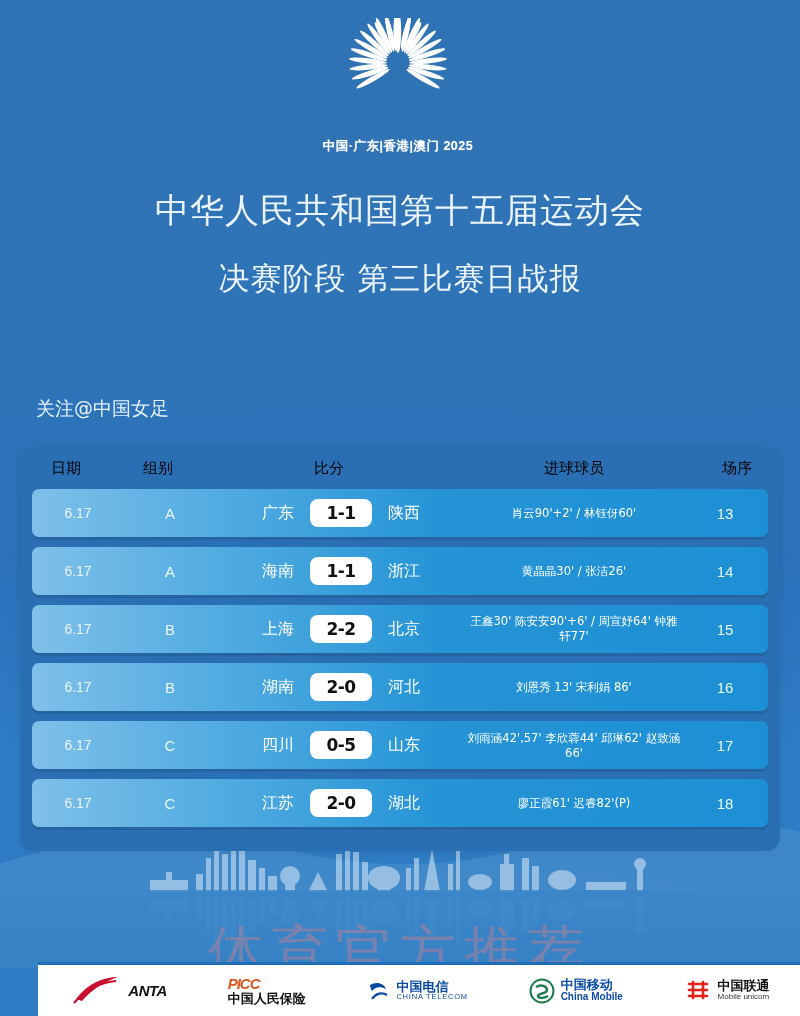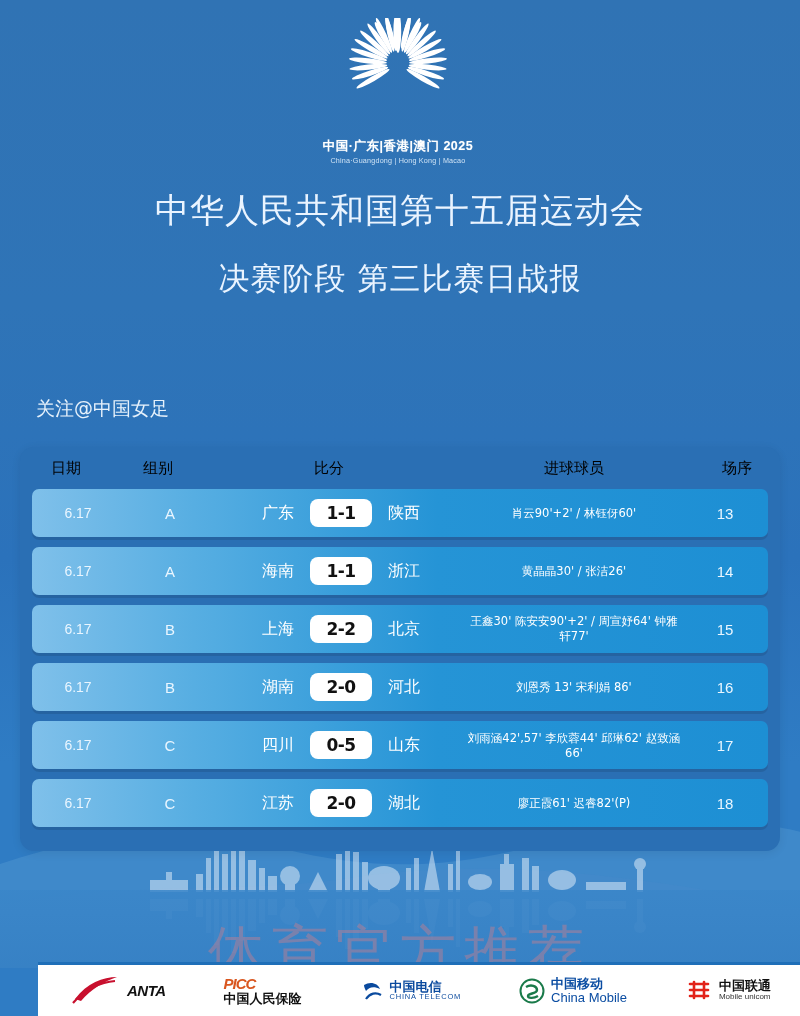--- a/index.html
+++ b/index.html
@@ -87,21 +87,21 @@
     display:flex; align-items:center; justify-content:space-around;
     border-top:3px solid #1f6fb8;
     margin-left:38px;
   }
   .sp{ display:flex; align-items:center; gap:6px; }
   .sp-txt{ display:flex; flex-direction:column; line-height:1.05; }
   .sp-cn{ font-size:13px; font-weight:bold; color:#111; font-family:"DejaVu Sans",sans-serif; }
   .anta-w{ font-size:15px; font-weight:bold; font-style:italic; color:#111; letter-spacing:-.5px;}
   .picc-w{ font-size:15px; font-weight:bold; color:#d9561f; letter-spacing:-1px; font-style:italic;}
   .cm-cn{ font-size:13px; font-weight:bold; color:#0b4da2; }
-  .cm-en{ font-size:13px; color:#0b4da2; }
+  .cm-en{ font-size:10px; color:#0b4da2;font-weight:bold; }
   .ct-cn{ font-size:13px; font-weight:bold; color:#0a4a9e; }
   .ct-en{ font-size:7.5px; color:#0a4a9e; letter-spacing:.8px; }
   .cu-cn{ font-size:13px; font-weight:bold; color:#111; }
   .cu-en{ font-size:8px; color:#333; }
 </style>
 </head>
 <body>
 
 <div class="poster">
 
@@ -224,21 +224,20 @@
             <ellipse cx="0" cy="30" rx="2.6" ry="16" transform="rotate(150)"></ellipse>
             <ellipse cx="0" cy="30" rx="2.6" ry="16" transform="rotate(165)"></ellipse>
             <ellipse cx="0" cy="30" rx="2.6" ry="16" transform="rotate(180)"></ellipse>
             <ellipse cx="0" cy="30" rx="2.6" ry="16" transform="rotate(195)"></ellipse>
             <ellipse cx="0" cy="30" rx="2.6" ry="16" transform="rotate(210)"></ellipse>
           </g>
         </g>
       </g>
     </svg>
     <div class="logo-cn">中国·广东|香港|澳门 2025</div>
-    <div class="logo-en">China·Guangdong | Hong Kong | Macao</div>
   </div>
 
   <div class="title-block">
     <div class="t-line">中华人民共和国第十五届运动会</div>
     <div class="t-sub">决赛阶段 第三比赛日战报</div>
   </div>
 
   <div class="follow">关注@中国女足</div>
 
   <div class="panel">
@@ -281,21 +280,21 @@
     <div class="row">
       <div class="c-date">6.17</div>
       <div class="c-grp">B</div>
       <div class="c-score">
         <div class="match">
           <span class="team home">上海</span>
           <span class="scorebox">2-2</span>
           <span class="team away">北京</span>
         </div>
       </div>
-      <div class="c-scorers">王鑫30' 陈安安90'+2' / 周宣妤64' 钟雅轩77'</div>
+      <div class="c-scorers">王鑫30' 陈安安90'+6' / 周宣妤64' 钟雅轩77'</div>
       <div class="c-num">15</div>
     </div>
 
     <div class="row">
       <div class="c-date">6.17</div>
       <div class="c-grp">B</div>
       <div class="c-score">
         <div class="match">
           <span class="team home">湖南</span>
           <span class="scorebox">2-0</span>

